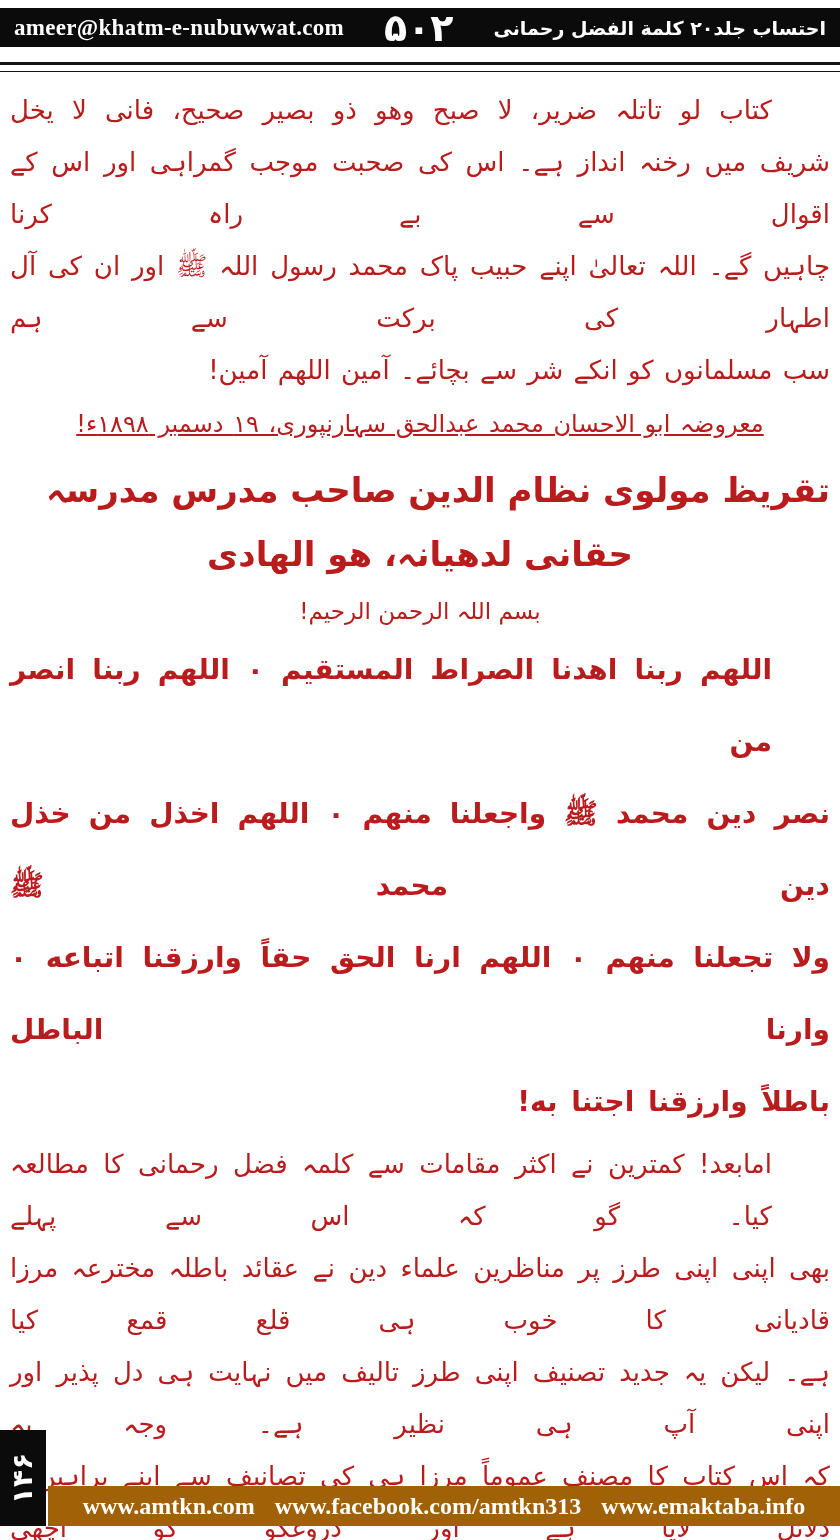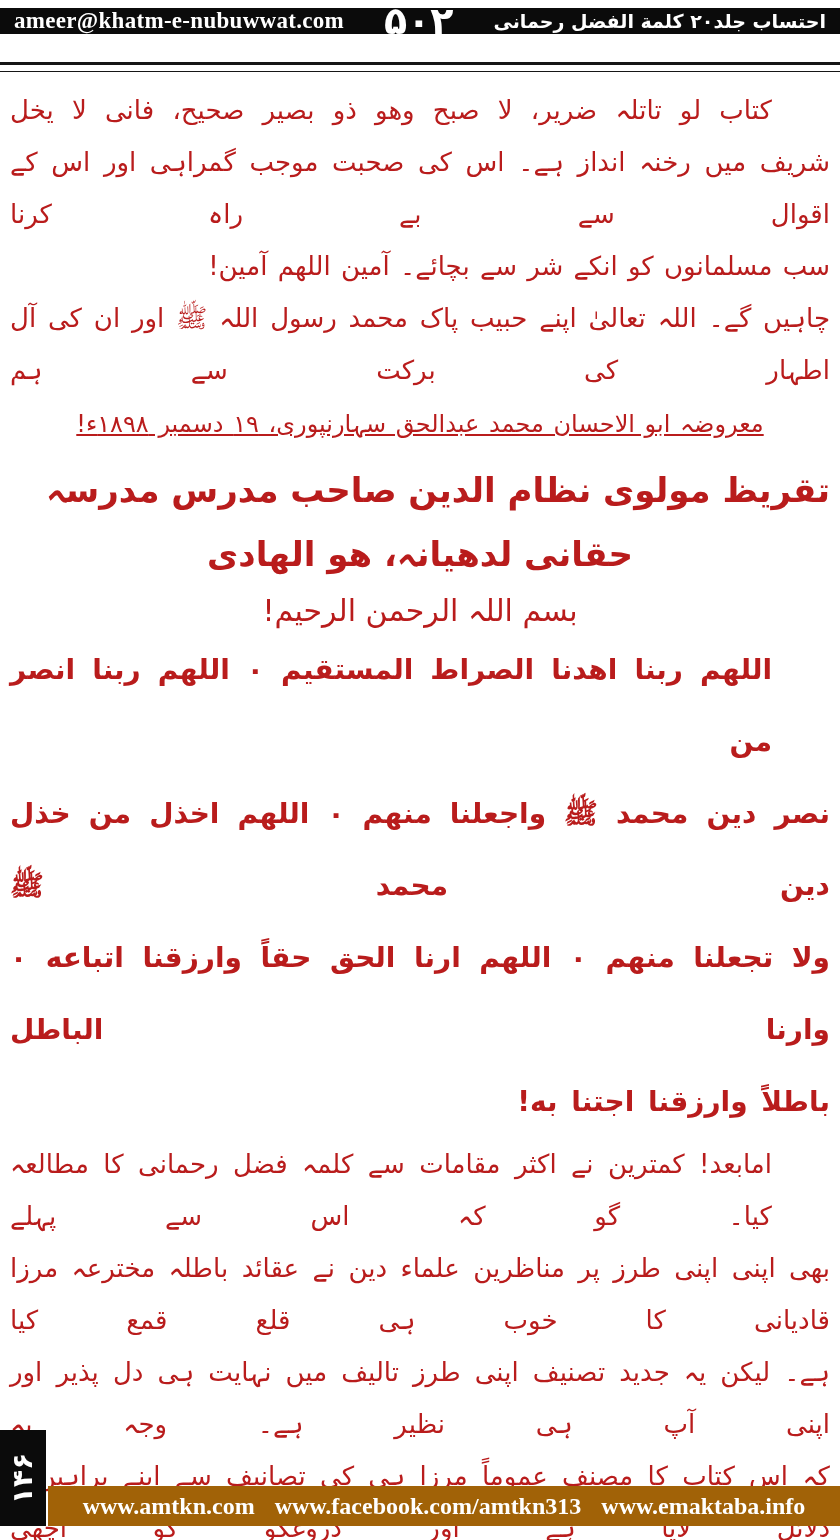--- a/index.html
+++ b/index.html
@@ -4,21 +4,21 @@
 <style>
   html,body{margin:0;padding:0;}
   body{
     width:840px;height:1540px;position:relative;overflow:hidden;
     background:#ffffff;color:#111;
     font-family:"DejaVu Sans",sans-serif;
   }
   .page{position:absolute;inset:0;}
   
   .topbar{
-    position:absolute;top:8px;left:0;right:0;height:26px;
+    position:absolute;top:8px;left:0;right:0;height:39px;
     background:#0b0b0b;color:#fff;
     display:flex;align-items:center;justify-content:space-between;
     padding:0 14px;box-sizing:border-box;
   }
   .topbar .email{
     font-family:"Liberation Serif",serif;font-weight:bold;
     font-size:23px;letter-spacing:.3px;
   }
   .topbar .pg{
     font-size:38px;font-weight:bold;direction:rtl;
@@ -42,21 +42,21 @@
   }
   .line.end{text-align-last:right;}
   .line.center{text-align:center;text-align-last:center;text-decoration:underline;}
   .line.indent{padding-right:58px;}
   .sig{font-size:24px;line-height:56px;}
   .heading{
     font-weight:bold;font-size:34px;line-height:64px;
     text-align:right;text-align-last:center;margin:6px 0 2px;
   }
   .bismillah{
-    font-size:30px;line-height:46px;
+    font-size:23px;line-height:46px;
     text-align:center;text-align-last:center;
   }
   .dua{font-weight:bold;font-size:28px;line-height:72px;word-spacing:4px;}
   
   .footbar{
     position:absolute;left:48px;right:0;bottom:14px;height:40px;
     background:#a16207;color:#fff;
     display:flex;align-items:center;justify-content:center;gap:20px;
     font-family:"Liberation Serif",serif;font-weight:bold;font-size:24px;
   }
@@ -78,22 +78,22 @@
     <span class="email">ameer@khatm-e-nubuwwat.com</span>
     <span class="pg">۵۰۲</span>
     <span class="title-ur">احتساب جلد۲۰ کلمة الفضل رحمانی</span>
   </div>
 
   <div class="rule"></div>
 
   <div class="body-text">
     <div class="line indent">کتاب لو تاتلہ ضریر، لا صبح وھو ذو بصیر صحیح، فانی لا یخل</div>
     <div class="line">شریف میں رخنہ انداز ہے۔ اس کی صحبت موجب گمراہی اور اس کے اقوال سے بے راہ کرنا</div>
+    <div class="line">چاہیں گے۔ اللہ تعالیٰ اپنے حبیب پاک محمد رسول اللہ ﷺ اور ان کی آل اطہار کی برکت سے ہم</div>
     <div class="line end">سب مسلمانوں کو انکے شر سے بچائے۔ آمین اللهم آمین!</div>
-    <div class="line">چاہیں گے۔ اللہ تعالیٰ اپنے حبیب پاک محمد رسول اللہ ﷺ اور ان کی آل اطہار کی برکت سے ہم</div>
     <div class="line center sig">معروضہ ابو الاحسان محمد عبدالحق سہارنپوری، ۱۹ دسمبر ۱۸۹۸ء!</div>
     <div class="heading">تقریظ مولوی نظام الدین صاحب مدرس مدرسہ حقانی لدھیانہ، ھو الھادی</div>
     <div class="bismillah">بسم اللہ الرحمن الرحیم!</div>
     <div class="line dua indent">اللهم ربنا اهدنا الصراط المستقیم ۰ اللهم ربنا انصر من</div>
     <div class="line dua">نصر دین محمد ﷺ واجعلنا منهم ۰ اللهم اخذل من خذل دین محمد ﷺ</div>
     <div class="line dua">ولا تجعلنا منهم ۰ اللهم ارنا الحق حقاً وارزقنا اتباعه ۰ وارنا الباطل</div>
     <div class="line dua end">باطلاً وارزقنا اجتنا به!</div>
     <div class="line indent">امابعد! کمترین نے اکثر مقامات سے کلمہ فضل رحمانی کا مطالعہ کیا۔ گو کہ اس سے پہلے</div>
     <div class="line">بھی اپنی اپنی طرز پر مناظرین علماء دین نے عقائد باطلہ مخترعہ مرزا قادیانی کا خوب ہی قلع قمع کیا</div>
     <div class="line">ہے۔ لیکن یہ جدید تصنیف اپنی طرز تالیف میں نہایت ہی دل پذیر اور اپنی آپ ہی نظیر ہے۔ وجہ یہ</div>

